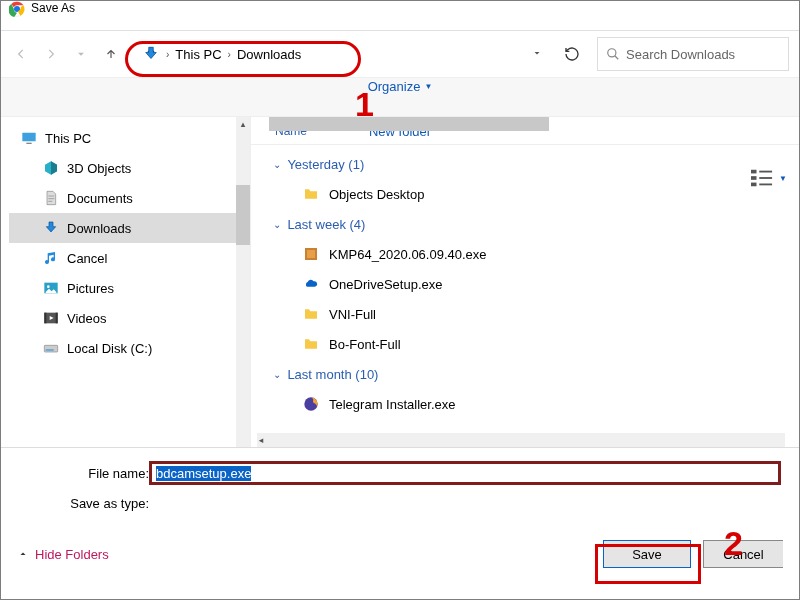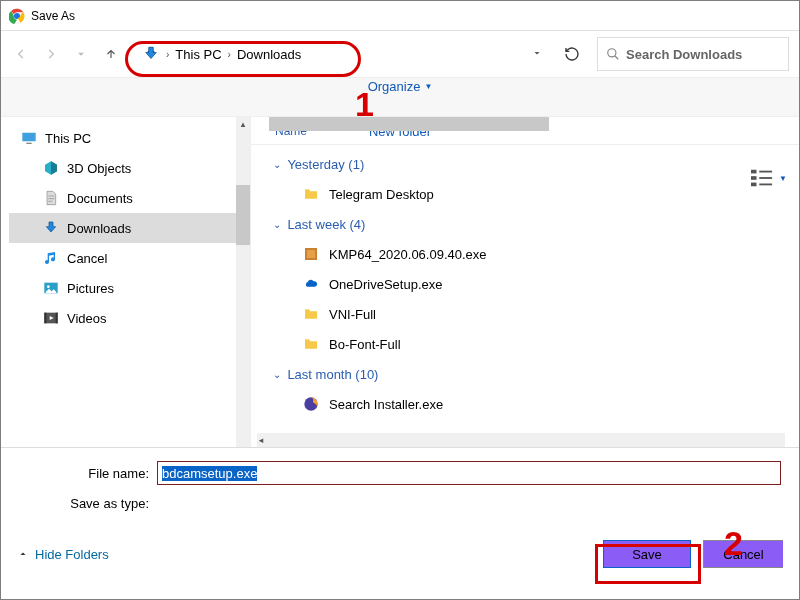--- a/index.html
+++ b/index.html
@@ -1,36 +1,36 @@
 <!DOCTYPE html>
 <html><head>
 <meta charset="utf-8">
 <style>
   * { box-sizing: border-box; margin: 0; padding: 0; font-family: "Segoe UI", Tahoma, sans-serif; }
   body { width: 800px; height: 600px; background: #fff; overflow: hidden; border:1px solid #7d7d7d; position: relative; }
   
-  .titlebar { height: 30px; display:flex; align-items:center; padding:0 8px; gap:6px; border-bottom:1px solid #e0e0e0; }
+  .titlebar { height: 30px; display:flex; padding:0 8px; gap:6px; border-bottom:1px solid #e0e0e0; }
   .chrome-icon { width:16px; height:16px; }
   .titlebar-text { font-size:12px; color:#000; }
   
   .navrow { height: 46px; display:flex; align-items:center; padding:0 10px; gap:10px; }
   .nav-arrow { width:20px; height:20px; display:flex; align-items:center; justify-content:center; color:#999; }
   .nav-arrow svg { width:14px; height:14px; }
   .nav-up { color:#555; }
   
   .addressbar { flex:1 1 auto; height:34px; display:flex; align-items:center; gap:6px; padding:0 10px; border:1px solid transparent; }
   .address-highlight { position:absolute; border:3px solid #d60000; border-radius:20px; top:40px; left:124px; width:236px; height:36px; pointer-events:none; }
   .down-blue { width:18px; height:18px; }
   .crumb-sep { color:#555; font-size:10px; }
   .crumb { font-size:13px; color:#000; }
   
   .addr-chevron { width:20px; text-align:center; color:#555; }
   .addr-refresh { width:30px; height:30px; display:flex;align-items:center;justify-content:center; color:#333; }
   
-  .searchbox { width:192px; height:34px; border:1px solid #ddd; display:flex; align-items:center; gap:6px; padding:0 8px; color:#666; font-size:13px;font-weight:bold; }
+  .searchbox { width:192px; height:34px; border:1px solid #ddd; display:flex; align-items:center; gap:6px; padding:0 8px; color:#666; font-size:13px; }
   
   .toolbar { height:40px; background:#f7f7f7; border-top:1px solid #eee; border-bottom:1px solid #eee; display:flex; align-items:center; padding:1px 12px; gap:30px;flex-direction:column; }
   .tool-link { color:#1059b8; font-size:13px; display:flex; align-items:center; gap:4px; }
   .tool-drop { font-size:8px; color:#1059b8; }
   .tool-right { margin-left:auto; display:flex; align-items:center; gap:6px; }
   .view-icon { width:22px; height:18px; }
   
   .split { display:flex; height: 330px; }
   .sidebar { width:250px; border-right:1px solid #eee; overflow:hidden; position:relative; }
   .side-scroll { position:absolute; right:0; top:0; width:14px; height:100%; background:#f0f0f0; }
@@ -46,30 +46,30 @@
   .col-header { height:28px; display:flex; align-items:center; padding-left:24px; font-size:12px; color:#2a5db0; border-bottom:1px solid #eee; }
   .list { padding:4px 0 0 14px; }
   .group { display:flex; align-items:center; gap:6px; height:30px; padding-left:8px; color:#2a5db0; font-size:13px; }
   .group .chev { font-size:10px; color:#2a5db0; }
   .filerow { display:flex; align-items:center; gap:10px; height:30px; padding-left:38px; font-size:13px; color:#000; }
   .content-scroll-h { position:absolute; left:6px; right:14px; bottom:0; height:14px; background:#f0f0f0; }
   .content-hthumb { position:absolute; left:18px; top:0; width:280px; height:14px; background:#c8c8c8; }
   .content-harrow { position:absolute; left:4px; top:0; width:12px; height:14px; font-size:9px; color:#555; display:flex;align-items:center;justify-content:center;}
   
   .fields { border-top:1px solid #ddd; padding:10px 18px 8px 18px; background:#fff; }
-  .field-row { display:flex; align-items:center; height:30px; gap:8px; }
+  .field-row { display:flex; align-items:center; height:30px; gap:0; }
   .field-label { width:130px; text-align:right; font-size:13px; color:#000; }
-  .field-input { flex:1; height:24px; border:1px solid #7f1d1d; padding:0 4px; font-size:13px; display:flex; align-items:center; }
+  .field-input { flex:1; height:24px; border:3px solid #7f1d1d; padding:0 4px; font-size:13px; display:flex; align-items:center; }
   .field-input.sel span { background:#0a63c7; color:#fff; }
   .field-select { flex:1; height:24px; border:1px solid #aaa; padding:0 4px; font-size:13px; display:flex; align-items:center; background:#f6f6f6;}
   
   .footer { display:flex; align-items:center; padding:8px 16px; height:56px; }
-  .hidef { display:flex; align-items:center; gap:6px; font-size:13px; color:#0369a1; }
+  .hidef { display:flex; align-items:center; gap:6px; font-size:13px; color:#be185d; }
   .spacer { flex:1; }
-  .btn { width:88px; height:28px; border:1px solid #888; background:#8b5cf6; font-size:13px; display:flex; align-items:center; justify-content:center; }
+  .btn { width:88px; height:28px; border:1px solid #888; background:#e5e5e5; font-size:13px; display:flex; align-items:center; justify-content:center; }
   .btn.primary { border:1px solid #0a63c7; }
   .save-highlight { position:absolute; border:3px solid #d60000; bottom:15px; right:98px; width:106px; height:40px; pointer-events:none; }
   
   .callout { position:absolute; color:#d60000; font-weight:700; font-size:34px; font-family: Arial, sans-serif; }
   .c1 { top:84px; left:354px; }
   .c2 { bottom:36px; right:56px; }
 </style>
 </head>
 <body>
 
@@ -205,35 +205,42 @@
         </div>
       <div class="tree-item child">
           <svg class="ic" viewBox="0 0 24 24">
             <rect x="2" y="4" width="20" height="16" fill="#555"></rect>
             <rect x="2" y="4" width="3" height="16" fill="#333"></rect>
             <rect x="19" y="4" width="3" height="16" fill="#333"></rect>
             <path fill="#fff" d="M10 9l6 3-6 3z"></path>
           </svg>
           <span>Videos</span>
         </div>
+      <div class="tree-item child">
+          <svg class="ic" viewBox="0 0 24 24">
+            <rect x="2" y="8" width="20" height="10" rx="1" fill="#ccc" stroke="#888"></rect>
+            <rect x="4" y="14" width="12" height="2" fill="#3fa0e0"></rect>
+          </svg>
+          <span>Local Disk (C:)</span>
+        </div>
     </div>
   </div>
 
   <div class="content">
     <div class="col-header">Name</div>
     <div class="list">
       <div class="group">
           <span class="chev">⌄</span>
           <span>Yesterday (1)</span>
         </div>
       <div class="filerow">
           <svg class="ic" viewBox="0 0 24 24">
             <path fill="#f7c948" d="M3 5h6l2 3h10v11H3z"></path>
           </svg>
-          <span>Telegram Desktop</span>
+          <span>Objects Desktop</span>
         </div>
 
       <div class="group">
           <span class="chev">⌄</span>
           <span>Last week (4)</span>
         </div>
       <div class="filerow">
           <svg class="ic" viewBox="0 0 24 24">
             <rect x="3" y="3" width="18" height="18" fill="#c98030"></rect>
             <rect x="6" y="6" width="12" height="12" fill="#e8a048"></rect>
@@ -261,21 +268,21 @@
 
       <div class="group">
           <span class="chev">⌄</span>
           <span>Last month (10)</span>
         </div>
       <div class="filerow">
           <svg class="ic" viewBox="0 0 24 24">
             <circle cx="12" cy="12" r="10" fill="#4a3fa0"></circle>
             <path fill="#f7a030" d="M12 2a10 10 0 0 1 9 14c-1-6-6-4-6-8 0-2 2-3-3-6z"></path>
           </svg>
-          <span>Search Installer.exe</span>
+          <span>Telegram Installer.exe</span>
         </div>
     </div>
     <div class="content-scroll-h"></div>
     <div class="content-harrow" style="bottom:0; top:auto;">◂</div>
     <div class="content-hthumb"></div>
   </div>
 </div>
 
 <div class="fields">
   <div class="field-row">

